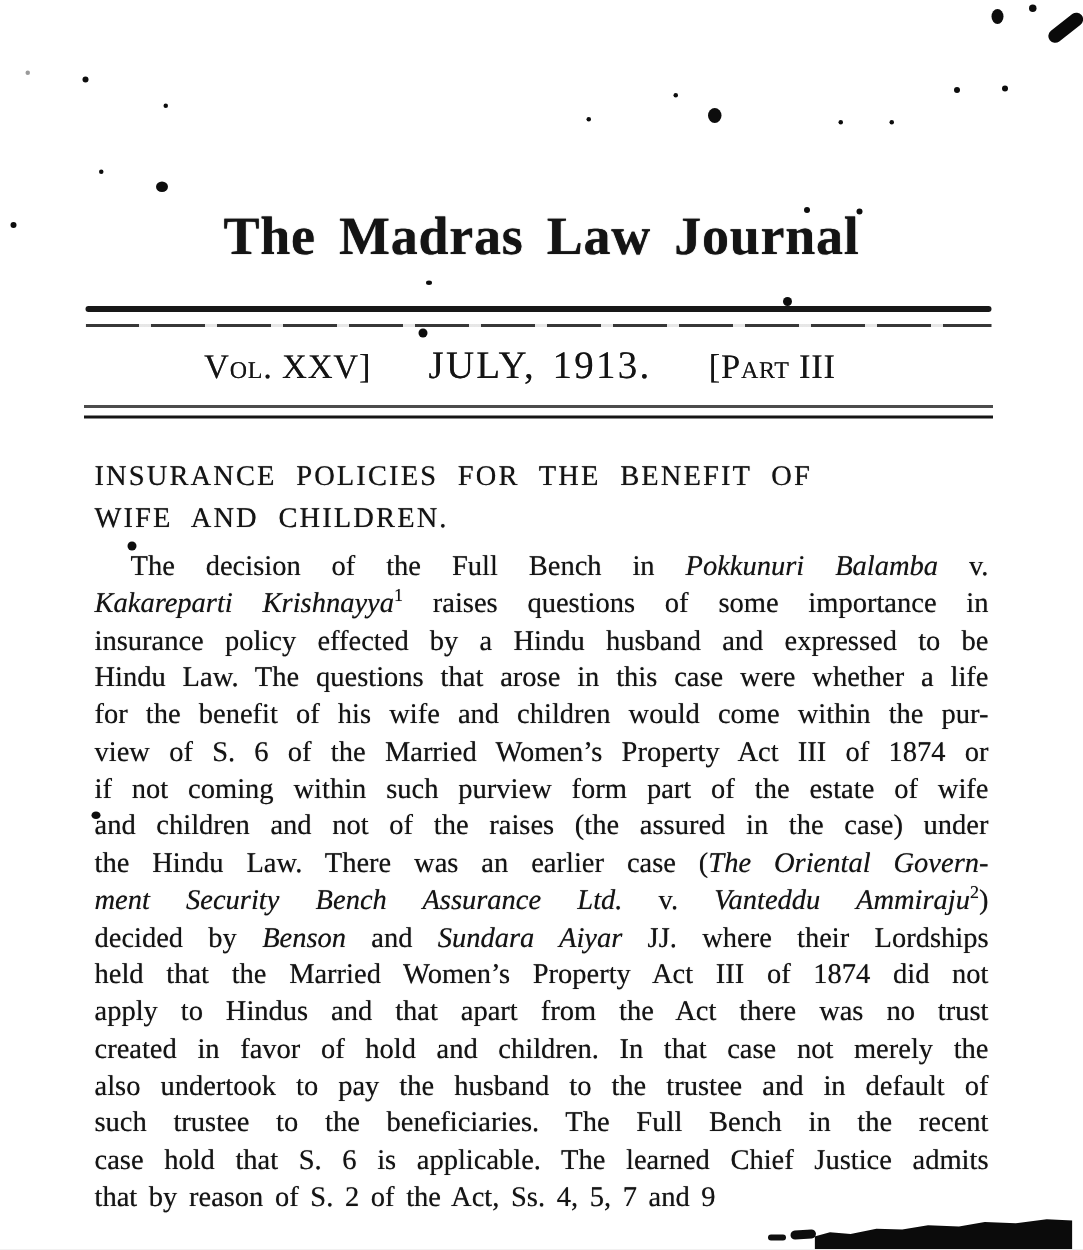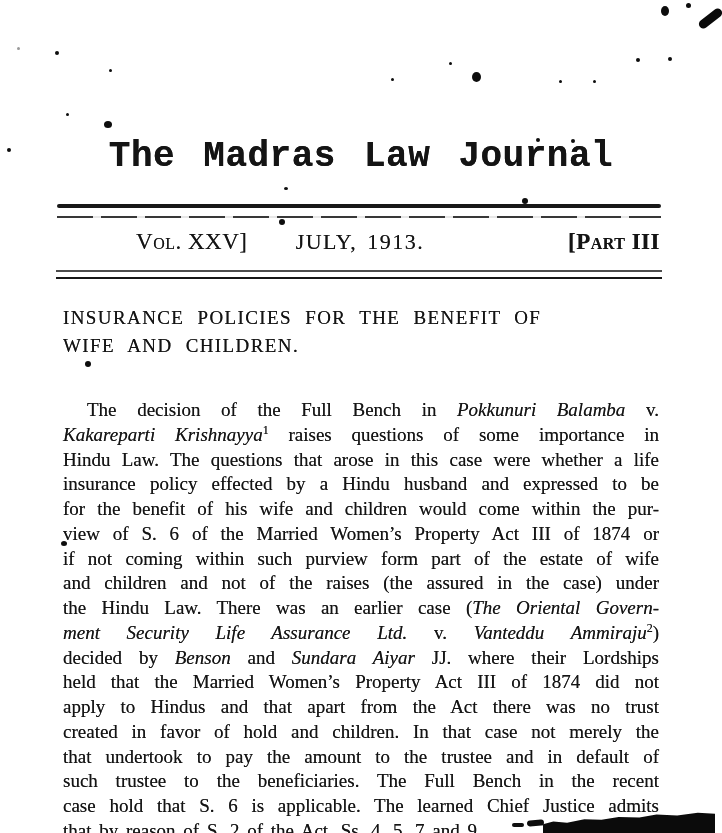--- a/index.html
+++ b/index.html
@@ -10,21 +10,21 @@
     margin: 0;
     background: var(--paper, #ffffff);
     overflow: hidden;
     color: var(--ink, #141414);
     font-family: "Liberation Serif", serif;
   }
   .masthead {
     position: absolute;
     left: 63px; top: 136px; width: 596px;
     text-align: center;
-    font-family: Liberation Mono, monospace;
+    font-family: Liberation Serif, serif;
     font-weight: bold;
     font-size: 36px;
     word-spacing: 6px;
     letter-spacing: 0.5px;
     text-shadow: 0 0 0.6px rgba(0,0,0,0.85);
     white-space: nowrap;
   }
   .rule-thick {
     position: absolute; left: 57px; top: 204px; width: 604px; height: 4px;
     background: #181818; border-radius: 2px;
@@ -35,22 +35,22 @@
       #383838 0px, #383838 36px,
       rgba(56,56,56,0.12) 36px, rgba(56,56,56,0.12) 44px);
   }
   .vol-row {
     position: absolute; left: 60px; top: 229px; width: 600px;
     display: flex; align-items: baseline;
     font-size: 23px;
     text-shadow: 0 0 0.4px rgba(0,0,0,0.6);
   }
   .vol-row .vol  { flex: 1; text-align: right;  font-variant: small-caps; letter-spacing: 0.5px; }
-  .vol-row .date { flex: 1.2; text-align: center; font-size: 22px; letter-spacing: 1.5px; word-spacing: 3px; }
-  .vol-row .part { flex: 1; text-align: right; font-variant: small-caps; letter-spacing: 0.5px; font-weight: bold; }
+  .vol-row .date { flex: 1.2; text-align: center; font-size: 26px; letter-spacing: 1.5px; word-spacing: 3px; }
+  .vol-row .part { flex: 1; font-variant: small-caps; letter-spacing: 0.5px; }
   .rule-double-a {
     position: absolute; left: 56px; top: 270px; width: 606px; height: 2px;
     background: #4c4c4c;
   }
   .rule-double-b {
     position: absolute; left: 56px; top: 277px; width: 606px; height: 2px;
     background: #161616;
   }
   .heading {
     position: absolute; left: 63px; top: 304px; width: 596px;
@@ -65,21 +65,21 @@
     position: absolute; left: 63px; top: 366px; width: 596px;
     font-size: 19px;
     line-height: 24.75px;
     text-shadow: 0 0 0.5px rgba(0,0,0,0.65);
   }
   .bodyline {
     text-align: justify;
     text-align-last: justify;
     height: 24.75px;
   }
-  .bodyline.indent { text-indent: 24px; margin-top: 32px; }
+  .bodyline.indent { text-indent: 24px; }
   .bodyline.no-just { text-align-last: left; word-spacing: 3px; }
   .it { font-style: italic; }
   sup { font-size: 12px; line-height: 0; vertical-align: super; }
   .speck {
     position: absolute;
     background: #0d0d0d;
     border-radius: 50%;
   }
   .stroke-mark {
     position: absolute;
@@ -124,33 +124,33 @@
   <div class="rule-double-b"></div>
 
   <div class="heading">
     <div>INSURANCE POLICIES FOR THE BENEFIT OF</div>
     <div>WIFE AND CHILDREN.</div>
   </div>
 
   <div class="article">
       <div class="bodyline indent"><span>The decision of the Full Bench in </span><span class="it">Pokkunuri Balamba</span><span> v.</span></div>
       <div class="bodyline"><span class="it">Kakareparti Krishnayya</span><sup>1</sup><span> raises questions of some importance in</span></div>
+      <div class="bodyline"><span>insurance policy effected by a Hindu husband and expressed to be</span></div>
       <div class="bodyline"><span>Hindu Law. The questions that arose in this case were whether a life</span></div>
-      <div class="bodyline"><span>insurance policy effected by a Hindu husband and expressed to be</span></div>
       <div class="bodyline"><span>for the benefit of his wife and children would come within the pur-</span></div>
       <div class="bodyline"><span>view of S. 6 of the Married Women’s Property Act III of 1874 or</span></div>
       <div class="bodyline"><span>if not coming within such purview form part of the estate of wife</span></div>
       <div class="bodyline"><span>and children and not of the raises (the assured in the case) under</span></div>
       <div class="bodyline"><span>the Hindu Law. There was an earlier case (</span><span class="it">The Oriental Govern-</span></div>
-      <div class="bodyline"><span class="it">ment Security Life Assurance Ltd.</span><span> v. </span><span class="it">Vanteddu Ammiraju</span><sup>2</sup><span>)</span></div>
+      <div class="bodyline"><span class="it">ment Security Bench Assurance Ltd.</span><span> v. </span><span class="it">Vanteddu Ammiraju</span><sup>2</sup><span>)</span></div>
       <div class="bodyline"><span>decided by </span><span class="it">Benson</span><span> and </span><span class="it">Sundara Aiyar</span><span> JJ. where their Lordships</span></div>
       <div class="bodyline"><span>held that the Married Women’s Property Act III of 1874 did not</span></div>
       <div class="bodyline"><span>apply to Hindus and that apart from the Act there was no trust</span></div>
       <div class="bodyline"><span>created in favor of hold and children. In that case not merely the</span></div>
-      <div class="bodyline"><span>that undertook to pay the amount to the trustee and in default of</span></div>
+      <div class="bodyline"><span>also undertook to pay the husband to the trustee and in default of</span></div>
       <div class="bodyline"><span>such trustee to the beneficiaries. The Full Bench in the recent</span></div>
       <div class="bodyline"><span>case hold that S. 6 is applicable. The learned Chief Justice admits</span></div>
       <div class="bodyline no-just"><span>that by reason of S. 2 of the Act, Ss. 4, 5, 7 and 9</span></div>
     </div>
 
   <div>
     <div class="speck" style="left:661px;top:6px;width:8px;height:10px;"></div>
     <div class="speck" style="left:686px;top:3px;width:5px;height:5px;"></div>
     <div class="stroke-mark"></div>
     <div class="speck" style="left:636px;top:58px;width:4px;height:4px;"></div>

